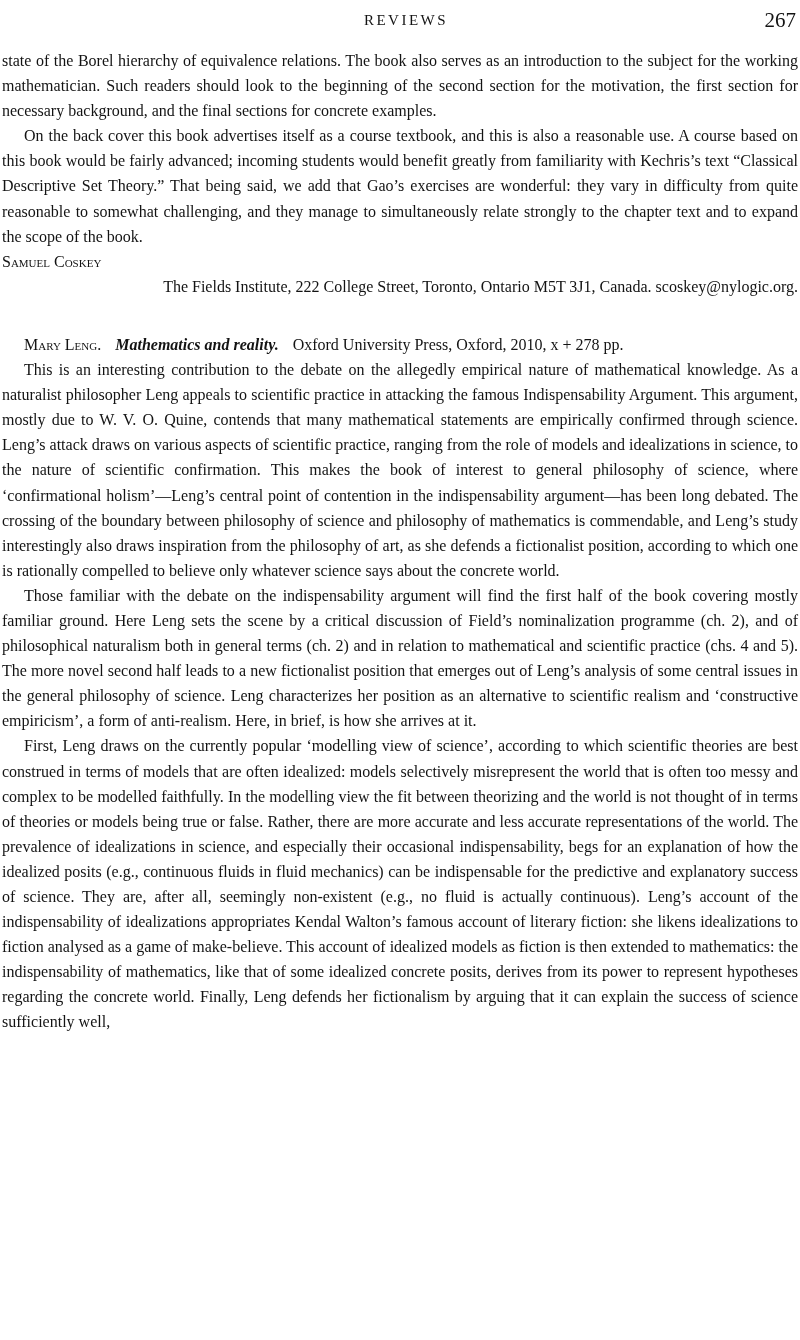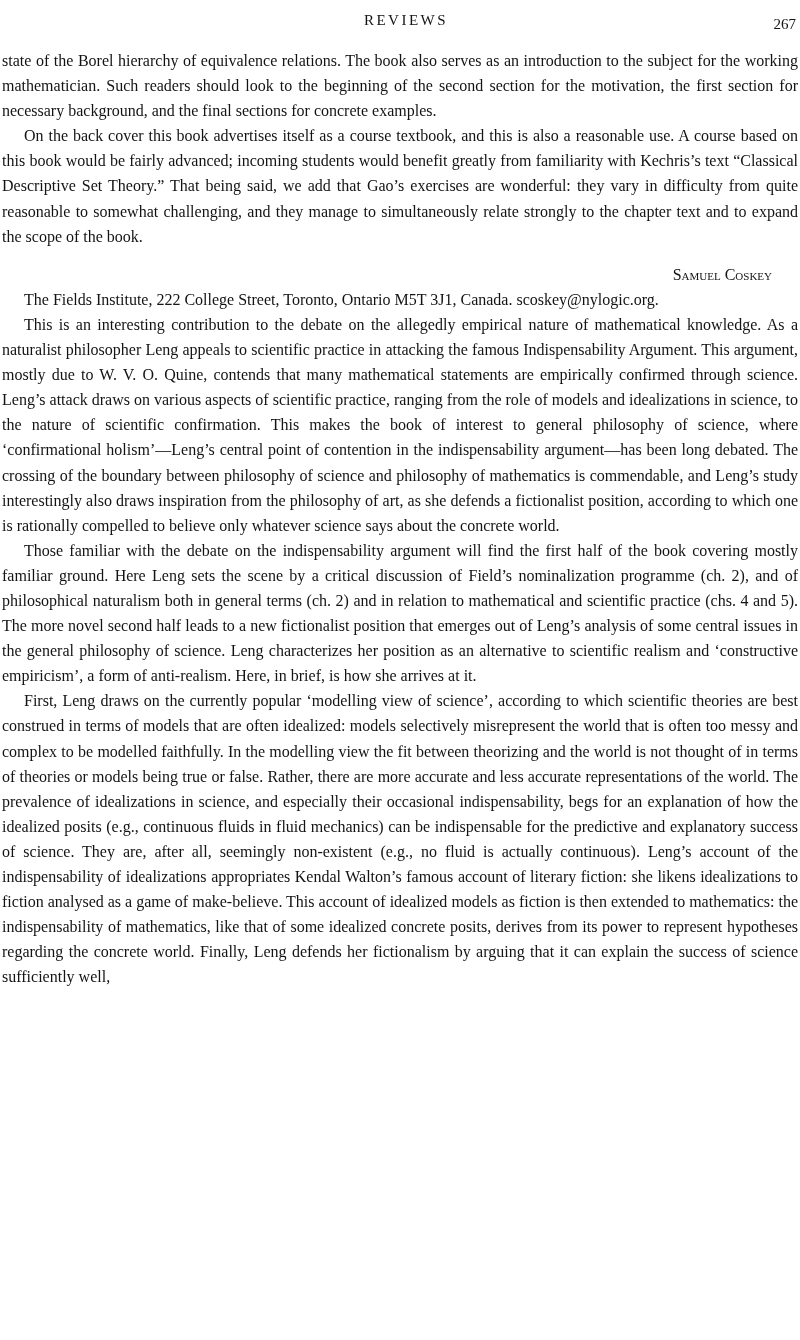--- a/index.html
+++ b/index.html
@@ -30,46 +30,45 @@
     top: 4px;
     text-align: center;
     font-size: 15px;
     letter-spacing: 2.5px;
     font-variant: small-caps;
     text-transform: uppercase;
   }
   .page-number {
     position: absolute;
     right: 2px;
-    top: 8px;
-    font-size: 15px;
+    top: 0;
+    font-size: 21px;
   }
   .body-text {
     font-size: 16px;
     line-height: 25.1px;
     text-align: justify;
   }
   p.para {
     margin: 0;
   }
   p.para.indent {
     text-indent: 22px;
   }
   .seg.normal { font-style: normal; }
   .seg.italic { }
   .seg.bolditalic { font-style: italic; font-weight: bold; }
   .seg.smallcaps { font-variant: small-caps; }
   .signature {
-    text-align: right;
+    text-align: left;
     padding-right: 26px;
     font-variant: small-caps;
-    margin-top: 13px;
   }
   .address {
-    text-align: left;
+    text-align: right;
     text-indent: 22px;
   }
   .review-heading {
     margin-top: 33px !important;
   }
   .review-heading .seg + .seg {
     margin-left: 14px;
   }
 </style>
 </head>
@@ -89,20 +88,21 @@
           <p class="para"><span class="seg normal">state of the Borel hierarchy of equivalence relations.  The book also serves as an introduction to the subject for the working mathematician.  Such readers should look to the beginning of the second section for the motivation, the first section for necessary background, and the final sections for concrete examples.</span></p>
           <p class="para indent"><span class="seg normal">On the back cover this book advertises itself as a course textbook, and this is also a reasonable use.  A course based on this book would be fairly advanced; incoming students would benefit greatly from familiarity with Kechris’s text “Classical Descriptive Set Theory.” That being said, we add that Gao’s exercises are wonderful:  they vary in difficulty from quite reasonable to somewhat challenging, and they manage to simultaneously relate strongly to the chapter text and to expand the scope of the book.</span></p>
         </div>
 
       <div class="signature">Samuel Coskey</div>
 
       <p class="para address">The Fields Institute, 222 College Street, Toronto, Ontario M5T 3J1, Canada. scoskey@nylogic.org.</p>
     </section>
 
     <section>
+      <p class="para indent review-heading"><span class="seg smallcaps">Mary Leng.</span><span class="seg bolditalic">Mathematics and reality.</span><span class="seg normal">Oxford University Press, Oxford, 2010, x + 278 pp.</span></p>
 
       <div>
           <p class="para indent"><span class="seg normal">This is an interesting contribution to the debate on the allegedly </span><span class="seg italic">empirical</span><span class="seg normal"> nature of mathematical knowledge.  As a naturalist philosopher Leng appeals to scientific practice in attacking the famous </span><span class="seg italic">Indispensability Argument</span><span class="seg normal">.  This argument, mostly due to W. V. O. Quine, contends that many mathematical statements are </span><span class="seg italic">empirically confirmed</span><span class="seg normal"> through science.  Leng’s attack draws on various aspects of scientific practice, ranging from the role of models and idealizations in science, to the nature of scientific confirmation.  This makes the book of interest to general philosophy of science, where ‘confirmational holism’—Leng’s central point of contention in the indispensability argument—has been long debated.  The crossing of the boundary between philosophy of science and philosophy of mathematics is commendable, and Leng’s study interestingly also draws inspiration from the philosophy of art, as she defends a </span><span class="seg italic">fictionalist</span><span class="seg normal"> position, according to which one is rationally compelled to believe only whatever science says about the concrete world.</span></p>
           <p class="para indent"><span class="seg normal">Those familiar with the debate on the indispensability argument will find the first half of the book covering mostly familiar ground.  Here Leng sets the scene by a critical discussion of Field’s nominalization programme (ch. 2), and of philosophical naturalism both in general terms (ch. 2) and in relation to mathematical and scientific practice (chs. 4 and 5).  The more novel second half leads to a new fictionalist position that emerges out of Leng’s analysis of some central issues in the general philosophy of science.  Leng characterizes her position as an alternative to scientific realism and ‘constructive empiricism’, a form of anti-realism. Here, in brief, is how she arrives at it.</span></p>
           <p class="para indent"><span class="seg normal">First, Leng draws on the currently popular ‘modelling view of science’, according to which scientific theories are best construed in terms of </span><span class="seg italic">models</span><span class="seg normal"> that are often </span><span class="seg italic">idealized</span><span class="seg normal">: models selectively misrepresent the world that is often too messy and complex to be modelled faithfully.  In the modelling view the fit between theorizing and the world is not thought of in terms of theories or models being true or false.  Rather, there are more accurate and less accurate </span><span class="seg italic">representations</span><span class="seg normal"> of the world.  The prevalence of idealizations in science, and especially their occasional </span><span class="seg italic">indispensability</span><span class="seg normal">, begs for an explanation of how the idealized posits (e.g., continuous fluids in fluid mechanics) can be indispensable for the predictive and explanatory success of science.  They are, after all, seemingly non-existent (e.g., no fluid is actually continuous).  Leng’s account of the indispensability of idealizations appropriates Kendal Walton’s famous account of literary fiction:  she likens idealizations to fiction analysed as </span><span class="seg italic">a game of make-believe</span><span class="seg normal">.  This account of idealized models as fiction is then extended to mathematics: the indispensability of mathematics, like that of some idealized concrete posits, derives from its power to represent hypotheses regarding the concrete world.  Finally, Leng defends her fictionalism by arguing that it can explain the success of science sufficiently well,</span></p>
         </div>
     </section>
 
   </div>
 </div>

